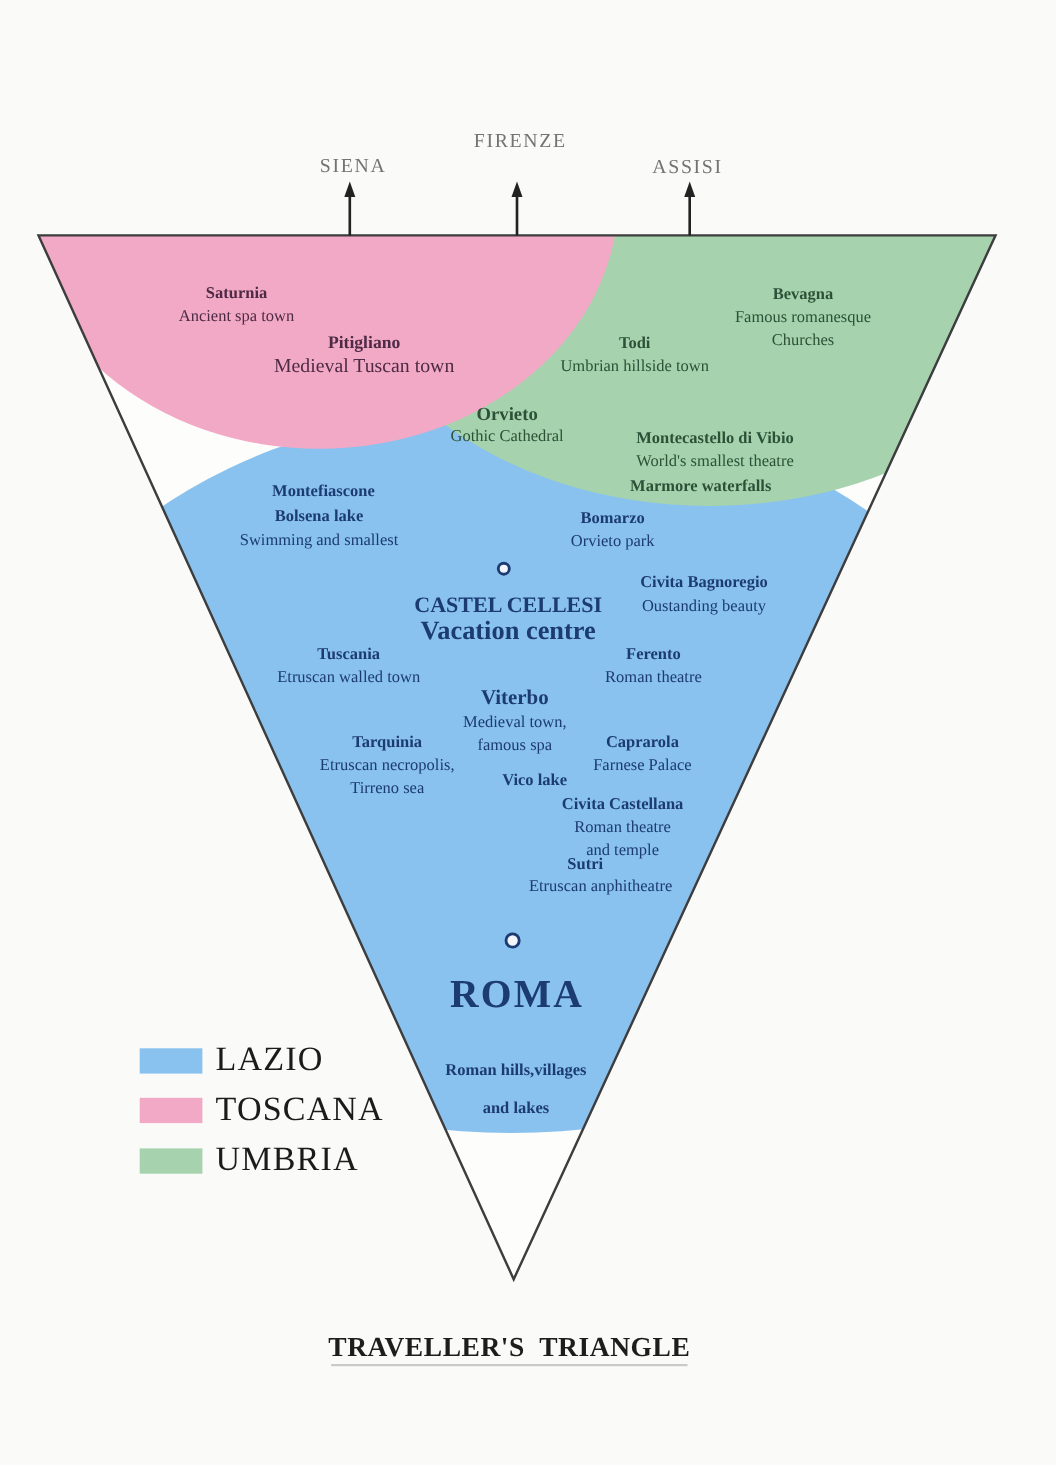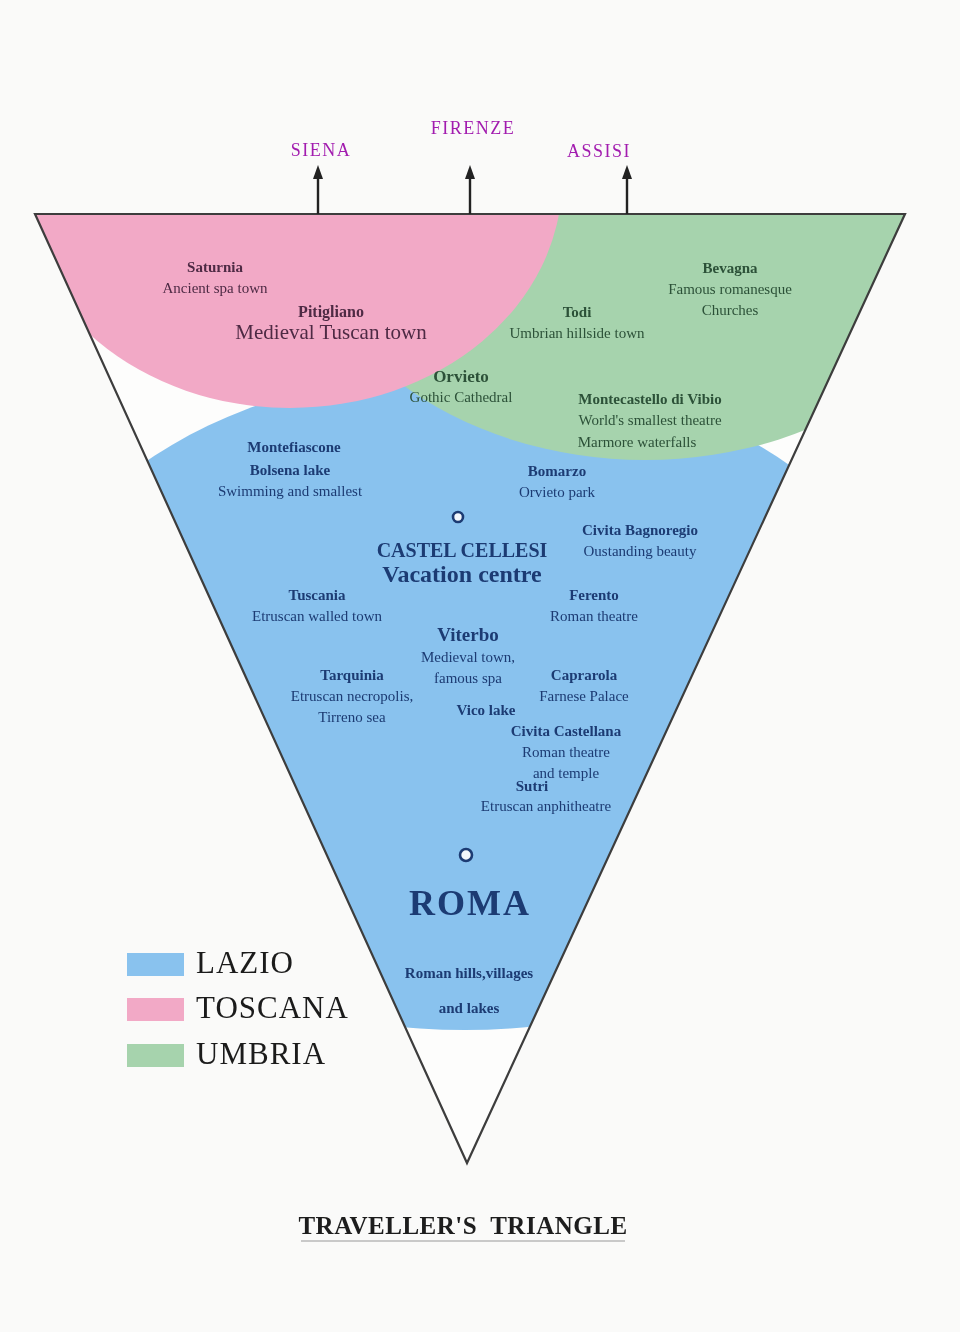--- a/index.html
+++ b/index.html
@@ -15,21 +15,21 @@
   .place{
     position:absolute;transform:translateX(-50%);
     text-align:center;white-space:nowrap;
   }
   .pline{font-size:15px;line-height:21px;}
   .ink-navy{color:#1C3B73;}
   .ink-green{color:#2C5138;}
   .ink-maroon{color:#4E2A44;}
   .top-dest-label{
     position:absolute;transform:translateX(-50%);
-    font-size:18px;letter-spacing:1.5px;color:#a21caf;white-space:nowrap;
+    font-size:18px;letter-spacing:1.5px;color:#737373;white-space:nowrap;
   }
   
   .legend{position:absolute;left:0;top:0;}
   .legend-row{position:absolute;}
   .legend-swatch{position:absolute;width:57px;height:23px;}
   .legend-label{
     position:absolute;font-size:31px;color:#1b1b1b;letter-spacing:1px;
     line-height:28px;white-space:nowrap;
   }
   
@@ -74,51 +74,51 @@
       </g>
     <g id="markers-group">
         <circle cx="458" cy="517" r="5" fill="#f2f6fb" stroke="#1C3B73" stroke-width="2.6"></circle>
         <circle cx="466" cy="855" r="6" fill="#f2f6fb" stroke="#1C3B73" stroke-width="2.6"></circle>
       </g>
   </svg>
 
   <div class="labels-layer" id="top-labels-layer">
       <div class="top-dest-label" style="left: 321px; top: 140px;">SIENA</div>
       <div class="top-dest-label" style="left: 473px; top: 118px;">FIRENZE</div>
-      <div class="top-dest-label" style="left: 599px; top: 141px;">ASSISI</div>
+      <div class="top-dest-label" style="left: 625px; top: 141px;">ASSISI</div>
     </div>
 
   <div class="labels-layer" id="labels-layer">
       <div class="place ink-maroon" style="left: 215px; top: 257px;">
         <div class="pline" style="font-size: 15px; line-height: 21px; font-weight: 700;">Saturnia</div>
         <div class="pline" style="font-size: 15px; line-height: 21px;">Ancient spa town</div>
       </div>
       <div class="place ink-maroon" style="left: 331px; top: 301px;">
         <div class="pline" style="font-size: 16px; line-height: 21px; font-weight: 700;">Pitigliano</div>
-        <div class="pline" style="font-size: 21px; line-height: 21px; text-align: center;">Medieval Tuscan town</div>
+        <div class="pline" style="font-size: 18px; line-height: 21px; text-align: center;">Medieval Tuscan town</div>
       </div>
       <div class="place ink-green" style="left: 577px; top: 302px;">
         <div class="pline" style="font-size: 15px; line-height: 21px; font-weight: 700;">Todi</div>
         <div class="pline" style="font-size: 15px; line-height: 21px;">Umbrian hillside town</div>
       </div>
       <div class="place ink-green" style="left: 730px; top: 258px;">
         <div class="pline" style="font-size: 15px; line-height: 21px; font-weight: 700;">Bevagna</div>
         <div class="pline" style="font-size: 15px; line-height: 21px;">Famous romanesque</div>
         <div class="pline" style="font-size: 15px; line-height: 21px;">Churches</div>
       </div>
       <div class="place ink-green" style="left: 461px; top: 366px;">
         <div class="pline" style="font-size: 17px; line-height: 21px; font-weight: 700;">Orvieto</div>
         <div class="pline" style="font-size: 15px; line-height: 21px;">Gothic Cathedral</div>
       </div>
       <div class="place ink-green" style="left: 650px; top: 389px;">
         <div class="pline" style="font-size: 15px; line-height: 21px; font-weight: 700;">Montecastello di Vibio</div>
         <div class="pline" style="font-size: 15px; line-height: 21px;">World's smallest theatre</div>
       </div>
       <div class="place ink-green" style="left: 637px; top: 432px;">
-        <div class="pline" style="font-size: 15px; line-height: 21px; font-weight: 400;">Marmore waterfalls</div>
+        <div class="pline" style="font-size: 15px; line-height: 21px; font-weight: 700;">Marmore waterfalls</div>
       </div>
       <div class="place ink-navy" style="left: 294px; top: 437px;">
         <div class="pline" style="font-size: 15px; line-height: 21px; font-weight: 700;">Montefiascone</div>
       </div>
       <div class="place ink-navy" style="left: 290px; top: 460px;">
         <div class="pline" style="font-size: 15px; line-height: 21px; font-weight: 700;">Bolsena lake</div>
         <div class="pline" style="font-size: 15px; line-height: 21px;">Swimming and smallest</div>
       </div>
       <div class="place ink-navy" style="left: 557px; top: 461px;">
         <div class="pline" style="font-size: 15px; line-height: 21px; font-weight: 700;">Bomarzo</div>

